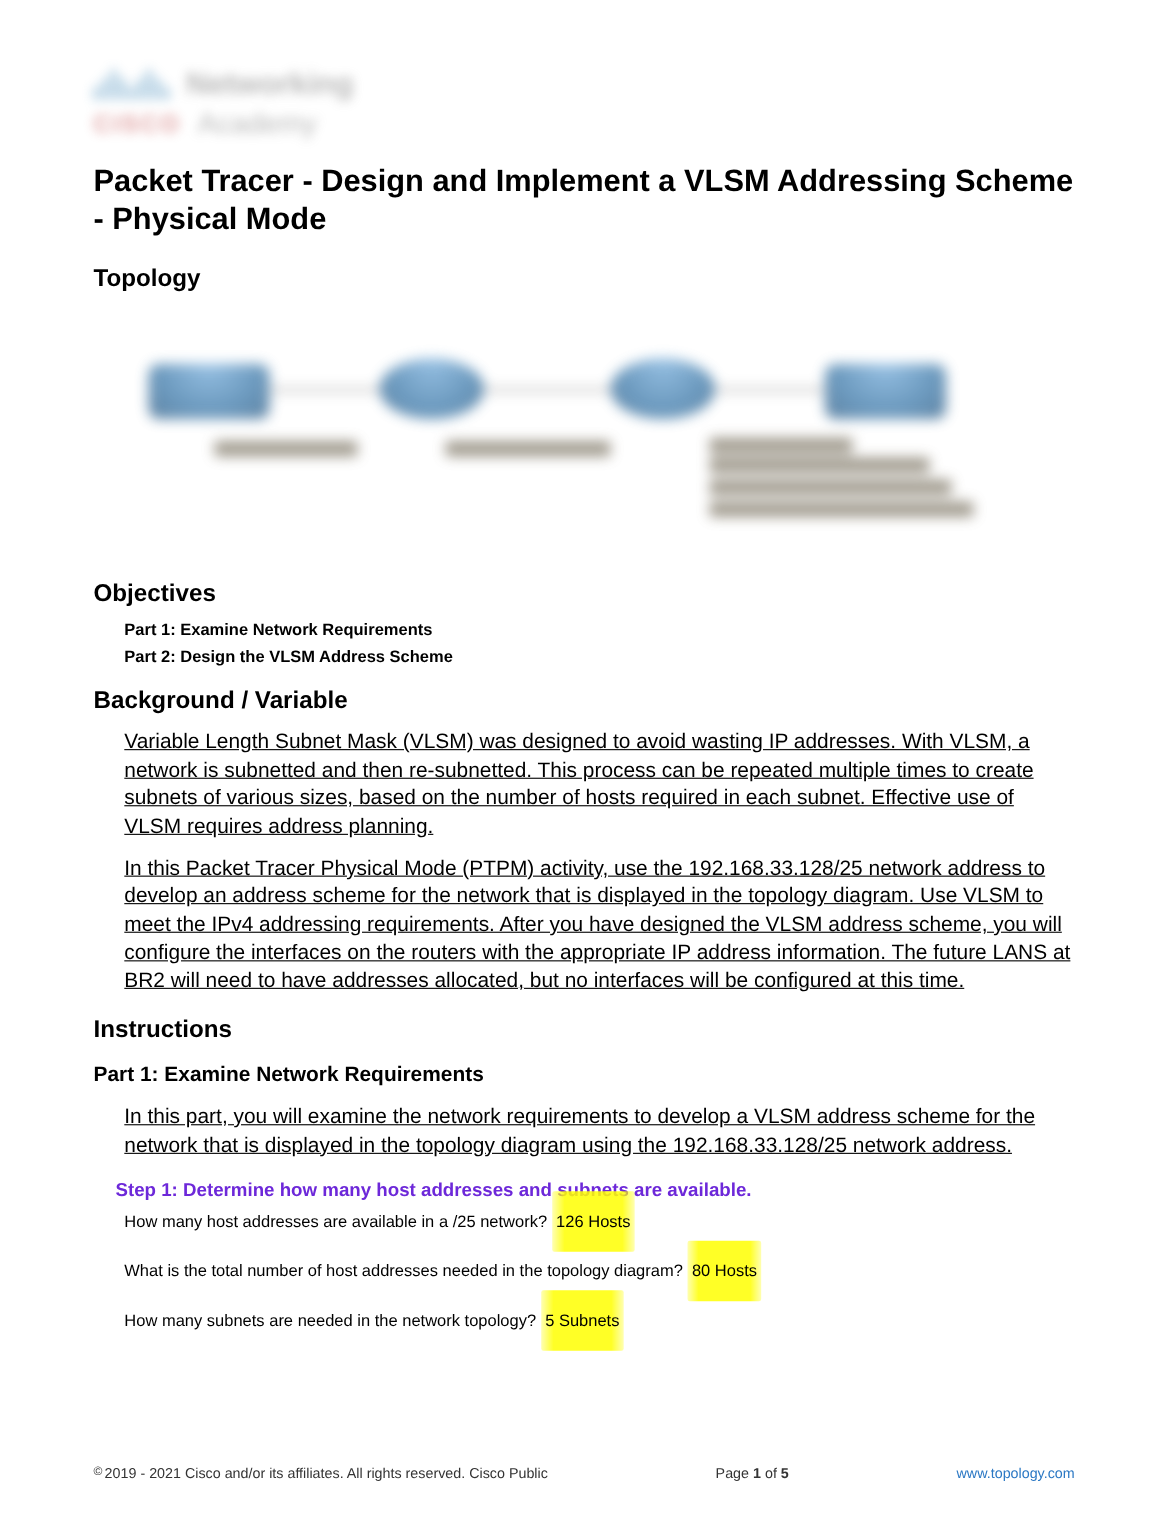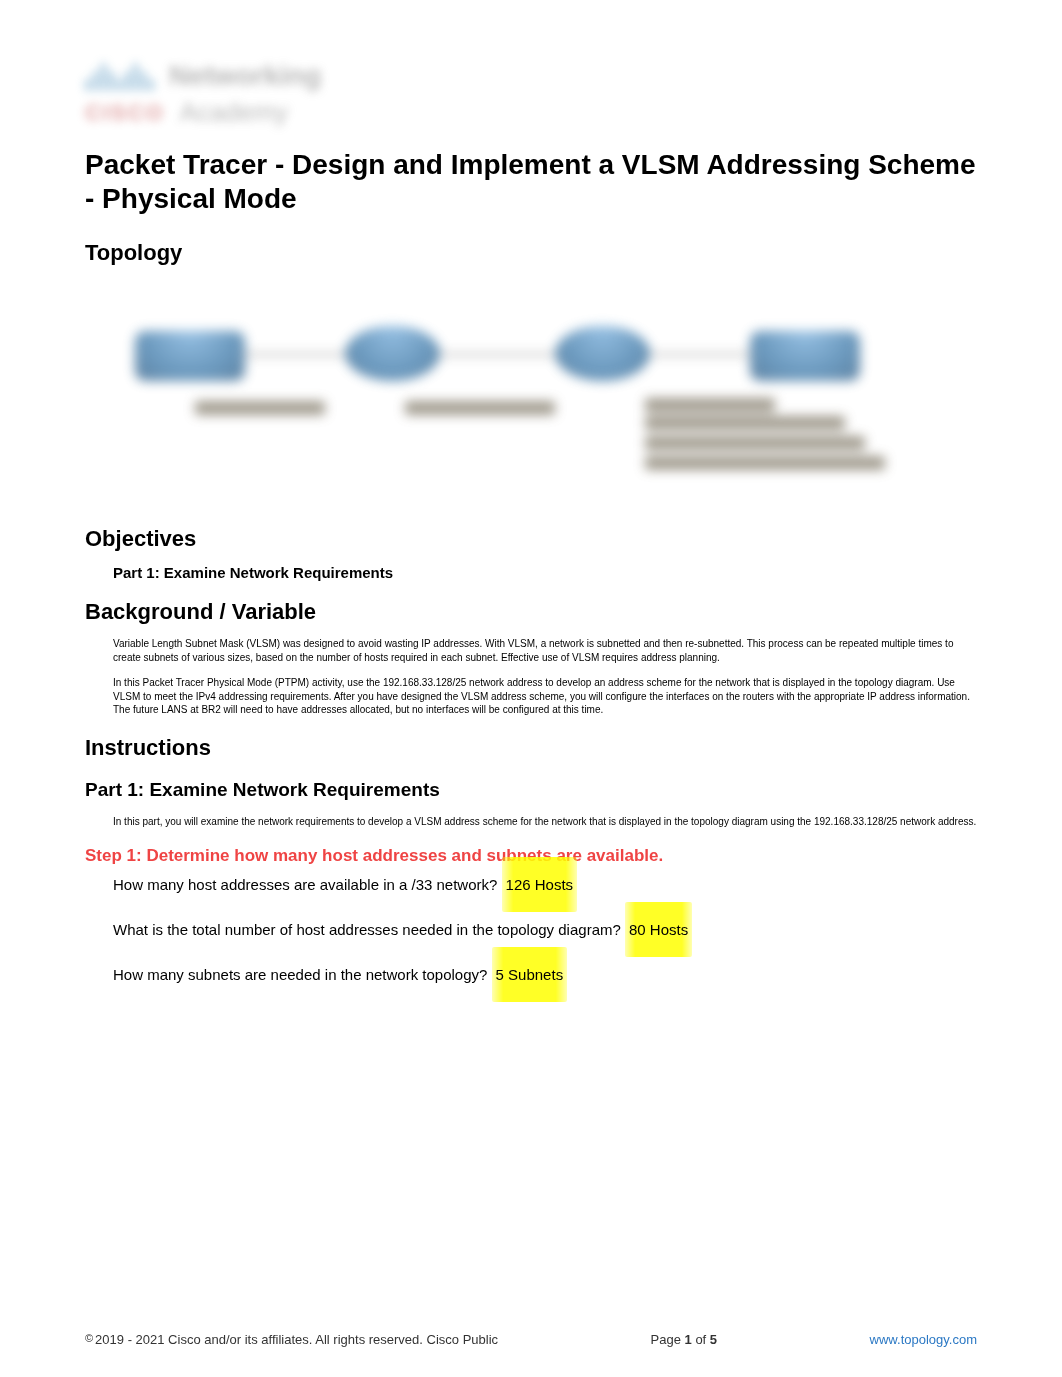--- a/index.html
+++ b/index.html
@@ -74,23 +74,24 @@
     h3.subsection {
       font-size: 19px;
       font-weight: bold;
       color: #000;
       margin-bottom: 14px;
       margin-top: 18px;
     }
     h3.step {
       font-size: 17px;
       font-weight: bold;
-      color: #ef4444;
+      color: #6d28d9;
       margin-bottom: 10px;
       margin-top: 18px;
+      margin-left: 20px;
     }
     .topology-image {
       margin: 25px 0 35px 0;
       height: 200px;
       position: relative;
       display: flex;
       justify-content: center;
     }
     .topology-content {
       filter: blur(6px);
@@ -135,24 +136,25 @@
       padding-left: 28px;
     }
     .objectives-list .item {
       font-size: 15px;
       font-weight: bold;
       color: #000;
       margin-bottom: 8px;
     }
     .body-text {
       padding-left: 28px;
-      font-size: 10px;
+      font-size: 19px;
       color: #000;
       line-height: 1.35;
       margin-bottom: 12px;
+      text-decoration: underline;
     }
     .question {
       padding-left: 28px;
       font-size: 15px;
       color: #000;
       margin-bottom: 28px;
       margin-top: 6px;
     }
     .highlight {
       background: linear-gradient(to right, rgba(255,255,0,0.3) 0%, rgba(255,255,0,0.85) 15%, rgba(255,255,0,0.85) 85%, rgba(255,255,0,0.3) 100%);
@@ -232,35 +234,36 @@
     <div class="label-blur lb3"></div>
     <div class="label-blur lb4"></div>
     <div class="label-blur lb5"></div>
     <div class="label-blur lb6"></div>
   </div>
 </div>
 
 <h2 class="section">Objectives</h2>
 <div class="objectives-list">
   <div class="item">Part 1: Examine Network Requirements</div>
+  <div class="item">Part 2: Design the VLSM Address Scheme</div>
 </div>
 
 <h2 class="section">Background / Variable</h2>
 <p class="body-text">Variable Length Subnet Mask (VLSM) was designed to avoid wasting IP addresses. With VLSM, a network is subnetted and then re-subnetted. This process can be repeated multiple times to create subnets of various sizes, based on the number of hosts required in each subnet. Effective use of VLSM requires address planning.</p>
 <p class="body-text">In this Packet Tracer Physical Mode (PTPM) activity, use the 192.168.33.128/25 network address to develop an address scheme for the network that is displayed in the topology diagram. Use VLSM to meet the IPv4 addressing requirements. After you have designed the VLSM address scheme, you will configure the interfaces on the routers with the appropriate IP address information. The future LANS at BR2 will need to have addresses allocated, but no interfaces will be configured at this time.</p>
 
 <h2 class="section">Instructions</h2>
 
 <h3 class="subsection">Part 1: Examine Network Requirements</h3>
 <p class="body-text">In this part, you will examine the network requirements to develop a VLSM address scheme for the network that is displayed in the topology diagram using the 192.168.33.128/25 network address.</p>
 
 <h3 class="step">Step 1: Determine how many host addresses and subnets are available.</h3>
 
 <div class="question">
-  <span>How many host addresses are available in a /33 network?</span>
+  <span>How many host addresses are available in a /25 network?</span>
   <span class="highlight">126 Hosts</span>
 </div>
 
 <div class="question">
   <span>What is the total number of host addresses needed in the topology diagram?</span>
   <span class="highlight">80 Hosts</span>
 </div>
 
 <div class="question">
   <span>How many subnets are needed in the network topology?</span>

